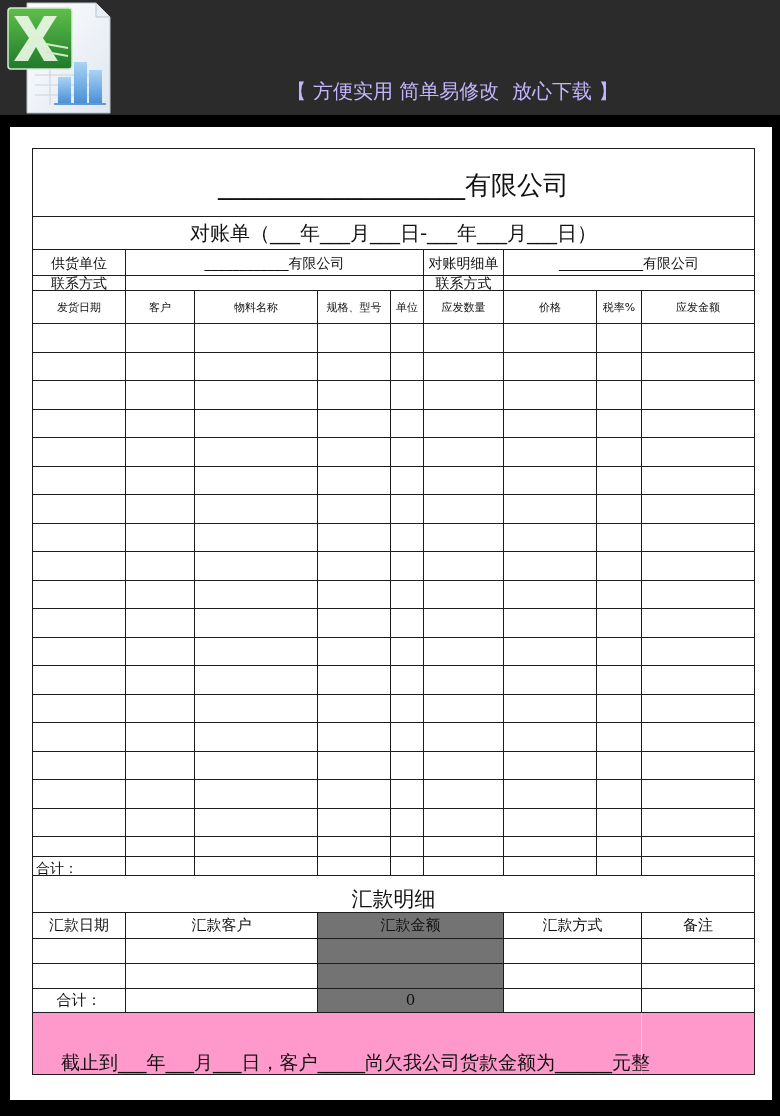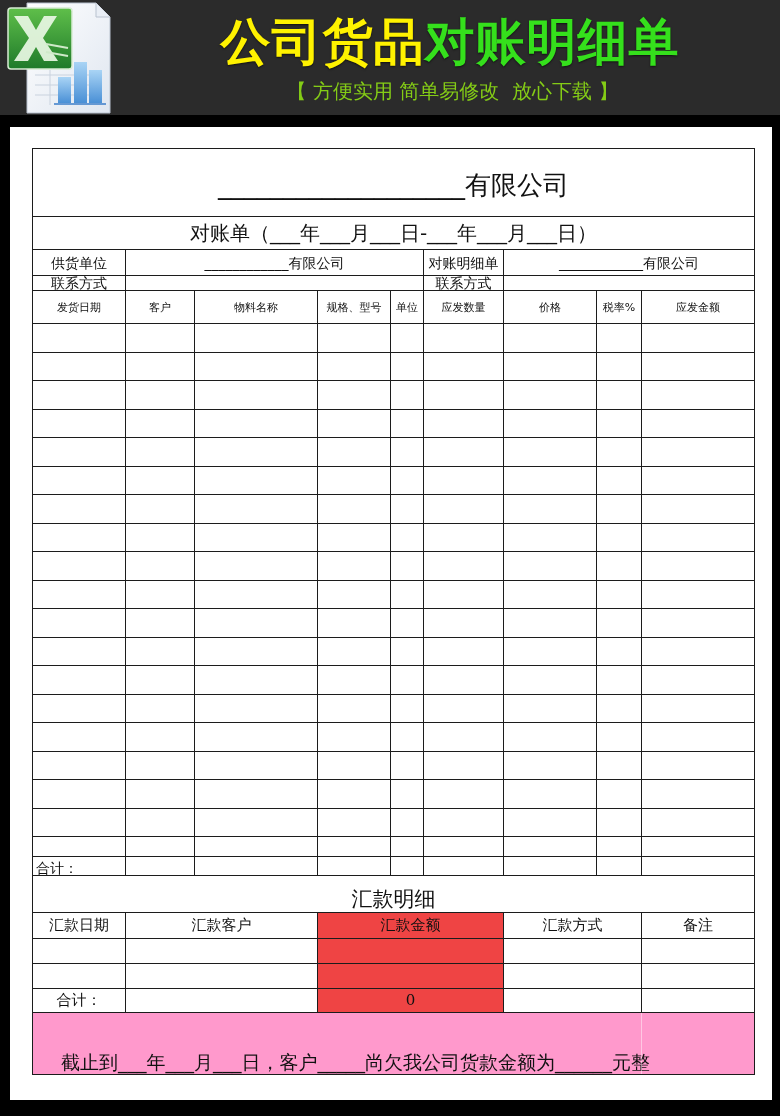--- a/index.html
+++ b/index.html
@@ -6,37 +6,37 @@
   body { width:780px; height:1116px; background:#000; position:relative; overflow:hidden;
          font-family:"DejaVu Sans", sans-serif; color:#111; }
   .banner { position:absolute; left:0; top:0; width:780px; height:115px; background:#2b2b2b; }
   .excel-icon { position:absolute; left:0; top:0; width:115px; height:115px; }
   .banner-title { position:absolute; left:200px; top:12px; width:500px; text-align:center;
                   font-size:50px; font-weight:bold; line-height:60px; letter-spacing:1px;
                   text-shadow:0 1px 2px rgba(0,0,0,.6); white-space:nowrap; }
   .banner-title .t1 { color:#fff200; }
   .banner-title .t2 { color:#35e01c; }
   .banner-sub { position:absolute; left:200px; top:78px; width:505px; text-align:center;
-                color:#84cc16; font-size:20px; line-height:26px; white-space:pre; }
+                color:#c4b5fd; font-size:20px; line-height:26px; white-space:pre; }
   .paper { position:absolute; left:10px; top:127px; width:762px; height:973px; background:#fff; }
 
   table.sheet { position:absolute; left:32px; top:148px; width:722px; border-collapse:collapse;
                 table-layout:fixed; }
   table.sheet td { border:1.5px solid #1c1c1c; padding:0; text-align:center; vertical-align:middle;
                    overflow:hidden; white-space:nowrap; font-size:14px; line-height:1; }
   tr.r-title td { font-size:26px; vertical-align:middle; padding-top:4px; }
   tr.r-statement td { font-size:20px; }
   tr.r-info td { font-size:14px; }
   .serif { font-family:"DejaVu Serif", serif; font-size:13px; }
   tr.r-head td { font-size:11px; }
   tr.r-data td { height:27.5px; }
   tr.r-total td.lbl { text-align:left; vertical-align:bottom; padding-left:3px; font-size:14px; }
   tr.r-remit-title td { font-size:21px; vertical-align:bottom; padding-bottom:2px; }
   tr.r-remit-head td { font-size:15px; }
-  .yellow { background:#ef4444; }
+  .yellow { background:#737373; }
   tr.r-summary td { background:#ff99cc; font-size:19px; vertical-align:bottom; padding-bottom:2px;
                     text-align:left; padding-left:28px; position:relative; }
   .faint-line { position:absolute; left:608px; top:0; width:1px; height:100%; background:rgba(255,255,255,.45); }
 </style>
 </head>
 <body>
 
 <div class="banner">
   <svg class="excel-icon" viewBox="0 0 115 115" width="115" height="115">
     <defs>
@@ -65,23 +65,20 @@
     <rect x="74" y="62" width="13" height="41" fill="url(#barg)"></rect>
     <rect x="89" y="70" width="13" height="33" fill="url(#barg)"></rect>
     <line x1="54" y1="104" x2="106" y2="104" stroke="#3a7cc8" stroke-width="1.5"></line>
     <rect x="8" y="8" width="64" height="61" rx="3" fill="url(#grg)" stroke="#d8ecd3" stroke-width="1.5"></rect>
     <path d="M14 16 H28 L36 30 L44 16 H57 L43 38 L58 61 H44 L36 47 L28 61 H14 L29 38 Z" fill="#e9f7e4" opacity=".92"></path>
     <g stroke="#cfe9c9" stroke-width="2">
       <line x1="46" y1="44" x2="68" y2="48"></line>
         <line x1="46" y1="52" x2="68" y2="56"></line>
     </g>
   </svg>
-  <div class="banner-title">
-    <span class="t1">公司货品</span><span class="t2">对账明细单</span>
-  </div>
   <div class="banner-sub">【 方便实用 简单易修改  放心下载 】</div>
 </div>
 
 <div class="paper"></div>
 
 <table class="sheet">
   <colgroup>
     <col style="width:93px">
       <col style="width:69px">
       <col style="width:123px">

